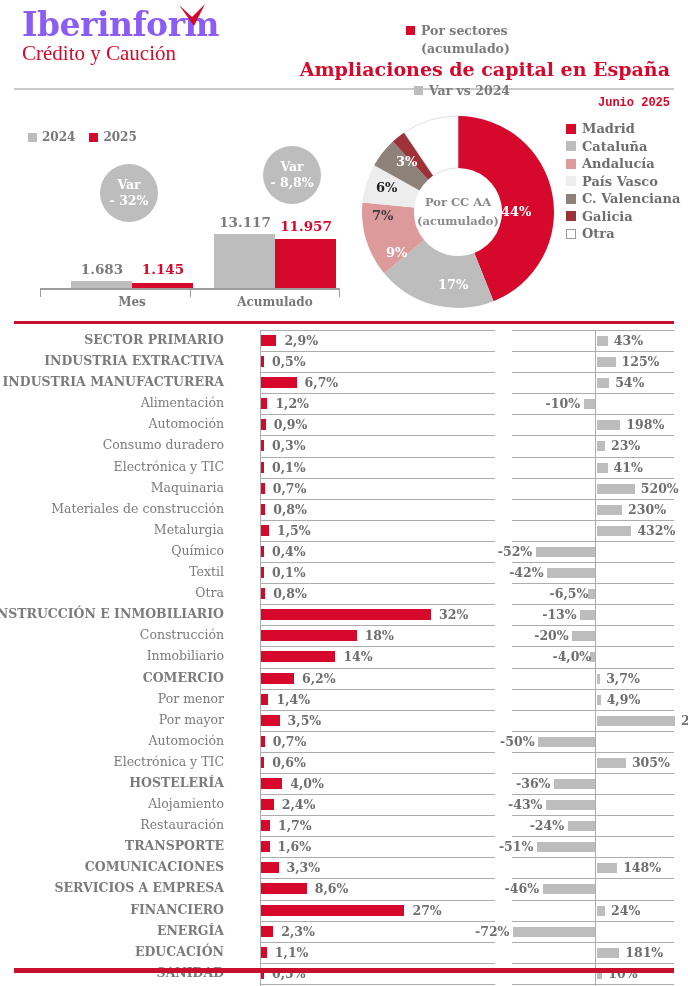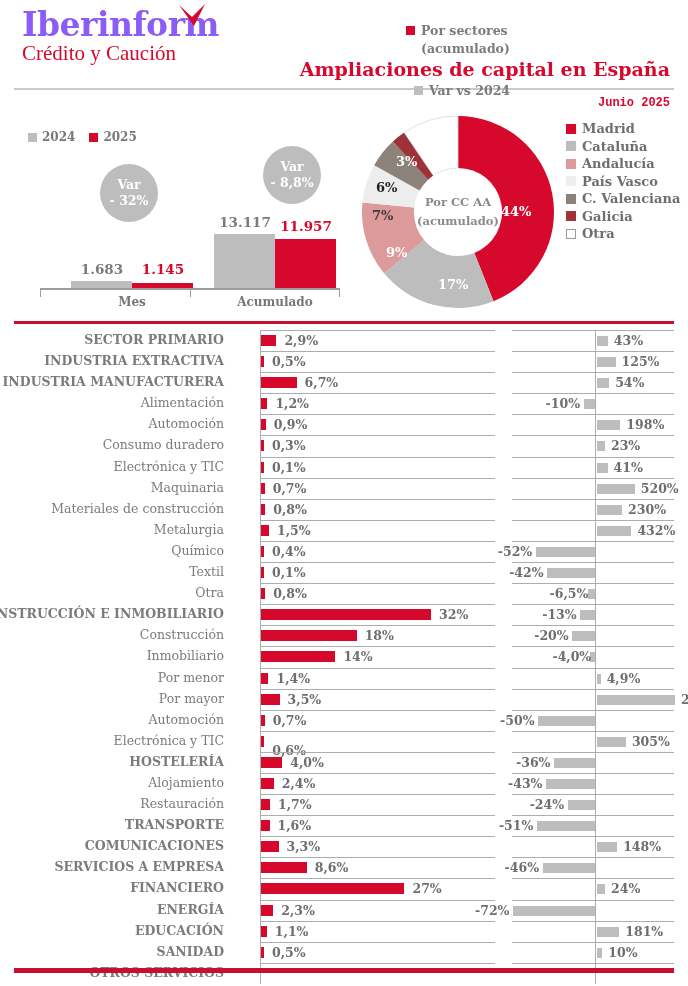--- a/index.html
+++ b/index.html
@@ -410,20 +410,31 @@
         <div class="sep-a"></div>
         <div class="sep-b"></div>
         <div class="zero-l"></div>
         <div class="zero-r"></div>
         <div class="sbar" style="width: 74.4px;"></div>
         <div class="sval" style="left: 343.375px;">14%</div>
         <div class="vbar" style="left: 590.444px; width: 4.6px;"></div>
         <div class="vval" style="left: 552.444px; width: 34px; text-align: right;">-4,0%</div>
       </div>
       <div class="row">
+        <div class="r-label bold">COMERCIO</div>
+        <div class="sep-a"></div>
+        <div class="sep-b"></div>
+        <div class="zero-l"></div>
+        <div class="zero-r"></div>
+        <div class="sbar" style="width: 32.9px;"></div>
+        <div class="sval" style="left: 301.938px;">6,2%</div>
+        <div class="vbar" style="left: 597px; width: 3.2px;"></div>
+        <div class="vval" style="left: 606.186px;">3,7%</div>
+      </div>
+      <div class="row">
         <div class="r-label">Por menor</div>
         <div class="sep-a"></div>
         <div class="sep-b"></div>
         <div class="zero-l"></div>
         <div class="zero-r"></div>
         <div class="sbar" style="width: 7.4px;"></div>
         <div class="sval" style="left: 276.438px;">1,4%</div>
         <div class="vbar" style="left: 597px; width: 3.7px;"></div>
         <div class="vval" style="left: 606.666px;">4,9%</div>
       </div>
@@ -449,21 +460,21 @@
         <div class="vbar" style="left: 538.056px; width: 56.9px;"></div>
         <div class="vval" style="left: 500.056px; width: 34px; text-align: right;">-50%</div>
       </div>
       <div class="row">
         <div class="r-label">Electrónica y TIC</div>
         <div class="sep-a"></div>
         <div class="sep-b"></div>
         <div class="zero-l"></div>
         <div class="zero-r"></div>
         <div class="sbar" style="width: 3.2px;"></div>
-        <div class="sval" style="left: 272.188px; margin-top: 9px;">0,6%</div>
+        <div class="sval" style="left: 272.188px;">0,6%</div>
         <div class="vbar" style="left: 597px; width: 28.9px;"></div>
         <div class="vval" style="left: 631.924px;">305%</div>
       </div>
       <div class="row">
         <div class="r-label bold">HOSTELERÍA</div>
         <div class="sep-a"></div>
         <div class="sep-b"></div>
         <div class="zero-l"></div>
         <div class="zero-r"></div>
         <div class="sbar" style="width: 21.3px;"></div>

